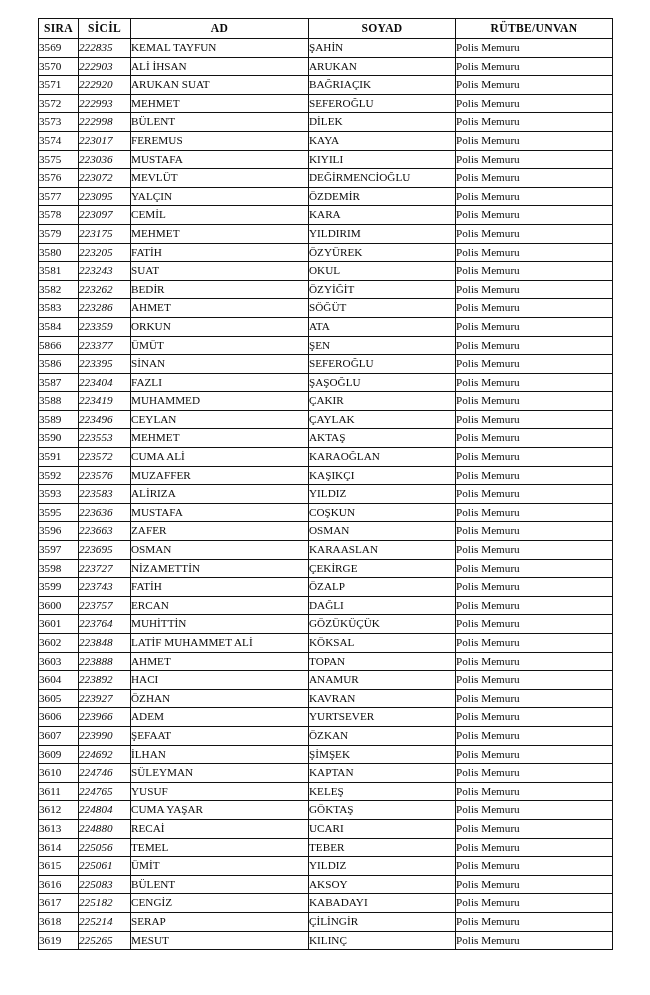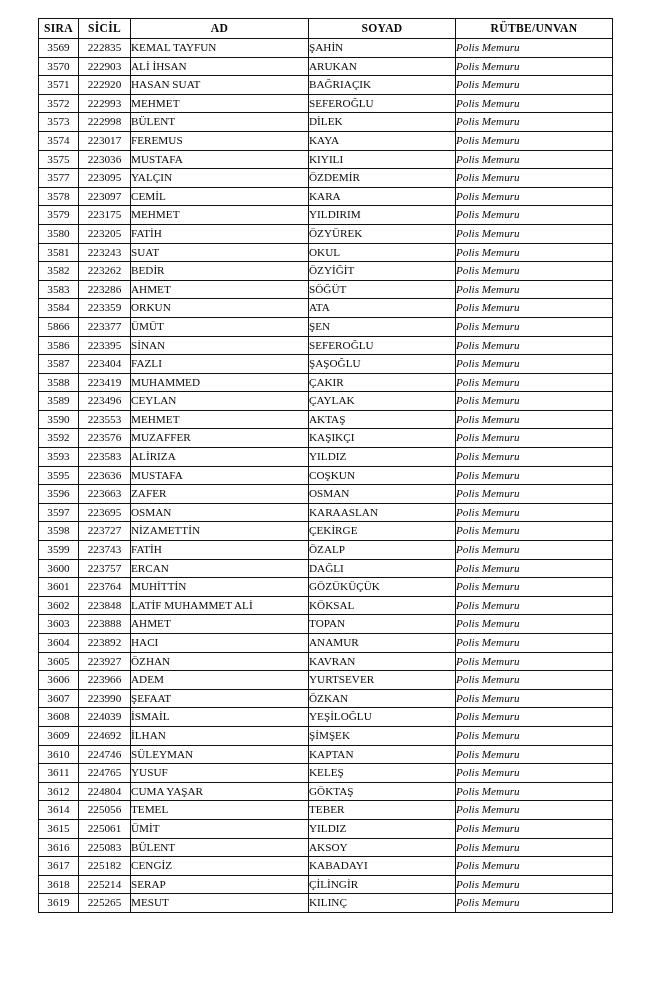--- a/index.html
+++ b/index.html
@@ -60,36 +60,36 @@
   table.roster thead th {
     font-weight: bold;
     text-align: center;
     letter-spacing: 0.3px;
     font-size: 11.6px;
     height: 19px;
     line-height: 19px;
   }
 
   td.sira {
-    text-align: center;
+    text-align: left;
     font-size: 11.4px;
   }
   td.sicil {
-    text-align: center;
+    text-align: left;
     font-size: 11.4px;
+    font-style: italic;
   }
   td.ad,
   td.soyad,
   td.rutbe {
     text-align: left;
     padding-left: 3px;
   }
   td.rutbe {
     padding-left: 4px;
-    font-style: italic;
   }
 
   
   #page {
     -webkit-font-smoothing: antialiased;
   }
 </style>
 </head>
 <body>
 
@@ -123,21 +123,21 @@
           <tr>
             <td class="sira">3570</td>
             <td class="sicil">222903</td>
             <td class="ad">ALİ İHSAN</td>
             <td class="soyad">ARUKAN</td>
             <td class="rutbe">Polis Memuru</td>
           </tr>
           <tr>
             <td class="sira">3571</td>
             <td class="sicil">222920</td>
-            <td class="ad">HASAN SUAT</td>
+            <td class="ad">ARUKAN SUAT</td>
             <td class="soyad">BAĞRIAÇIK</td>
             <td class="rutbe">Polis Memuru</td>
           </tr>
           <tr>
             <td class="sira">3572</td>
             <td class="sicil">222993</td>
             <td class="ad">MEHMET</td>
             <td class="soyad">SEFEROĞLU</td>
             <td class="rutbe">Polis Memuru</td>
           </tr>
@@ -156,20 +156,27 @@
             <td class="rutbe">Polis Memuru</td>
           </tr>
           <tr>
             <td class="sira">3575</td>
             <td class="sicil">223036</td>
             <td class="ad">MUSTAFA</td>
             <td class="soyad">KIYILI</td>
             <td class="rutbe">Polis Memuru</td>
           </tr>
           <tr>
+            <td class="sira">3576</td>
+            <td class="sicil">223072</td>
+            <td class="ad">MEVLÜT</td>
+            <td class="soyad">DEĞİRMENCİOĞLU</td>
+            <td class="rutbe">Polis Memuru</td>
+          </tr>
+          <tr>
             <td class="sira">3577</td>
             <td class="sicil">223095</td>
             <td class="ad">YALÇIN</td>
             <td class="soyad">ÖZDEMİR</td>
             <td class="rutbe">Polis Memuru</td>
           </tr>
           <tr>
             <td class="sira">3578</td>
             <td class="sicil">223097</td>
             <td class="ad">CEMİL</td>
@@ -254,20 +261,27 @@
             <td class="rutbe">Polis Memuru</td>
           </tr>
           <tr>
             <td class="sira">3590</td>
             <td class="sicil">223553</td>
             <td class="ad">MEHMET</td>
             <td class="soyad">AKTAŞ</td>
             <td class="rutbe">Polis Memuru</td>
           </tr>
           <tr>
+            <td class="sira">3591</td>
+            <td class="sicil">223572</td>
+            <td class="ad">CUMA ALİ</td>
+            <td class="soyad">KARAOĞLAN</td>
+            <td class="rutbe">Polis Memuru</td>
+          </tr>
+          <tr>
             <td class="sira">3592</td>
             <td class="sicil">223576</td>
             <td class="ad">MUZAFFER</td>
             <td class="soyad">KAŞIKÇI</td>
             <td class="rutbe">Polis Memuru</td>
           </tr>
           <tr>
             <td class="sira">3593</td>
             <td class="sicil">223583</td>
             <td class="ad">ALİRIZA</td>
@@ -359,27 +373,20 @@
             <td class="rutbe">Polis Memuru</td>
           </tr>
           <tr>
             <td class="sira">3607</td>
             <td class="sicil">223990</td>
             <td class="ad">ŞEFAAT</td>
             <td class="soyad">ÖZKAN</td>
             <td class="rutbe">Polis Memuru</td>
           </tr>
           <tr>
-            <td class="sira">3608</td>
-            <td class="sicil">224039</td>
-            <td class="ad">İSMAİL</td>
-            <td class="soyad">YEŞİLOĞLU</td>
-            <td class="rutbe">Polis Memuru</td>
-          </tr>
-          <tr>
             <td class="sira">3609</td>
             <td class="sicil">224692</td>
             <td class="ad">İLHAN</td>
             <td class="soyad">ŞİMŞEK</td>
             <td class="rutbe">Polis Memuru</td>
           </tr>
           <tr>
             <td class="sira">3610</td>
             <td class="sicil">224746</td>
             <td class="ad">SÜLEYMAN</td>
@@ -394,20 +401,27 @@
             <td class="rutbe">Polis Memuru</td>
           </tr>
           <tr>
             <td class="sira">3612</td>
             <td class="sicil">224804</td>
             <td class="ad">CUMA YAŞAR</td>
             <td class="soyad">GÖKTAŞ</td>
             <td class="rutbe">Polis Memuru</td>
           </tr>
           <tr>
+            <td class="sira">3613</td>
+            <td class="sicil">224880</td>
+            <td class="ad">RECAİ</td>
+            <td class="soyad">UCARI</td>
+            <td class="rutbe">Polis Memuru</td>
+          </tr>
+          <tr>
             <td class="sira">3614</td>
             <td class="sicil">225056</td>
             <td class="ad">TEMEL</td>
             <td class="soyad">TEBER</td>
             <td class="rutbe">Polis Memuru</td>
           </tr>
           <tr>
             <td class="sira">3615</td>
             <td class="sicil">225061</td>
             <td class="ad">ÜMİT</td>

